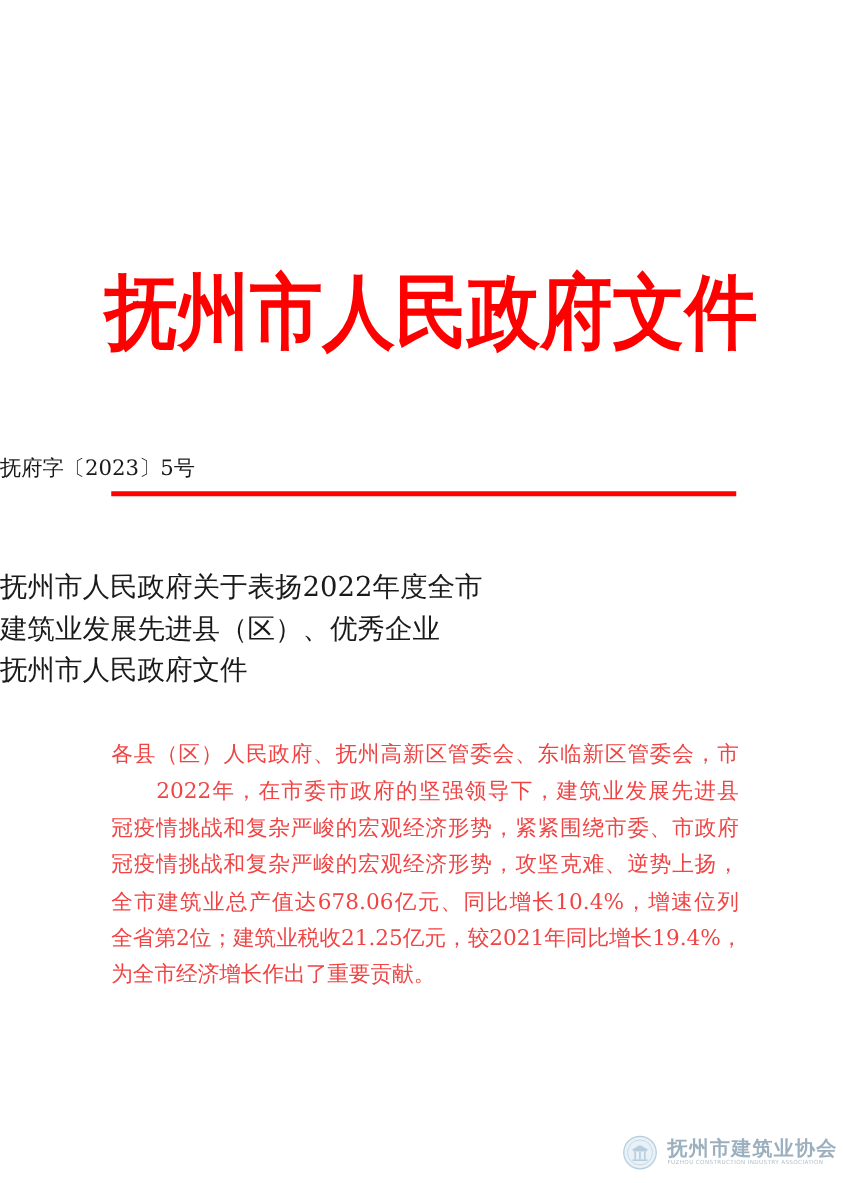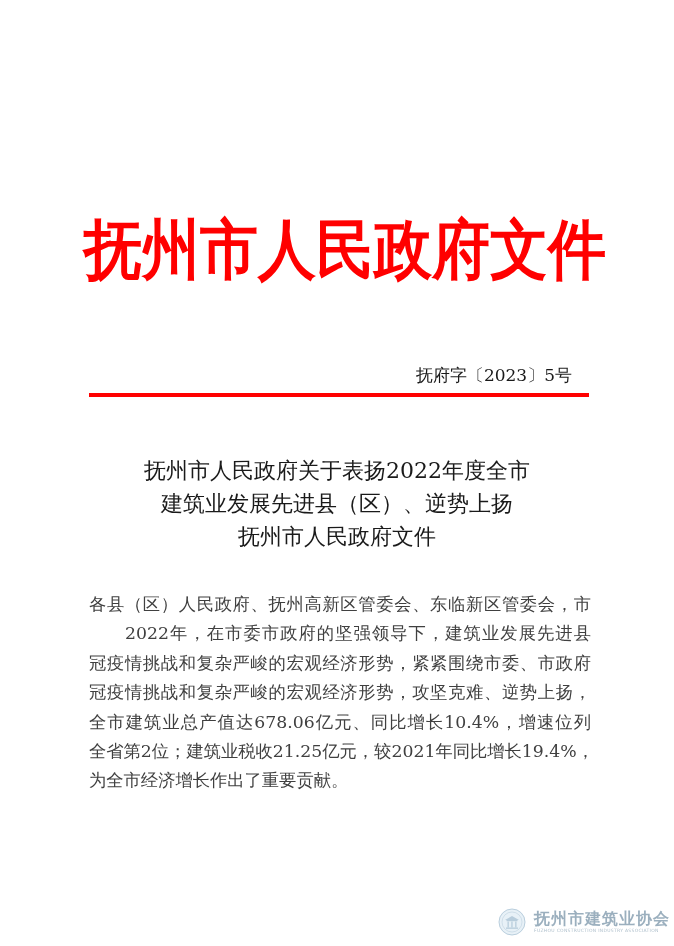--- a/index.html
+++ b/index.html
@@ -37,57 +37,56 @@
       letter-spacing: 0px;
       white-space: nowrap;
       transform: scaleY(1.12);
       transform-origin: center;
     }
     .doc-number {
       position: absolute;
       left: 0;
       width: 552px;
       top: 364px;
-      text-align: right;
+      text-align: left;
       font-size: 17px;
       line-height: 22px;
       color: #1a1a1a;
       white-space: nowrap;
-      padding-left: 20px;
     }
     .red-rule {
       position: absolute;
       left: 89px;
       top: 393px;
       width: 500px;
       height: 4px;
       background: #ff0000;
     }
     .doc-title {
       position: absolute;
       left: 0;
       width: 674px;
       top: 454px;
-      text-align: center;
+      text-align: left;
       font-size: 22px;
       line-height: 33px;
       color: #1a1a1a;
     }
     .doc-title .line {
       display: block;
       white-space: nowrap;
     }
     .doc-body {
       position: absolute;
       left: 89px;
       top: 590px;
       width: 502px;
       font-size: 17.3px;
       line-height: 29.4px;
-      color: #404040;
+      color: #ef4444;
     }
     .doc-body .line {
       display: block;
       white-space: nowrap;
       text-align: justify;
       text-align-last: justify;
     }
     .doc-body .line.last {
       text-align-last: left;
     }
@@ -137,21 +136,21 @@
 <div class="page">
 
   <div class="doc-header">抚州市人民政府文件</div>
 
   <div class="doc-number">抚府字〔2023〕5号</div>
 
   <div class="red-rule"></div>
 
   <div class="doc-title">
     <span class="line">抚州市人民政府关于表扬2022年度全市</span>
-    <span class="line">建筑业发展先进县（区）、逆势上扬</span>
+    <span class="line">建筑业发展先进县（区）、优秀企业</span>
     <span class="line">抚州市人民政府文件</span>
   </div>
 
   <div class="doc-body">
     <span class="line">各县（区）人民政府、抚州高新区管委会、东临新区管委会，市</span>
     <span class="line indent">2022年，在市委市政府的坚强领导下，建筑业发展先进县</span>
     <span class="line">冠疫情挑战和复杂严峻的宏观经济形势，紧紧围绕市委、市政府</span>
     <span class="line">冠疫情挑战和复杂严峻的宏观经济形势，攻坚克难、逆势上扬，</span>
     <span class="line">全市建筑业总产值达678.06亿元、同比增长10.4%，增速位列</span>
     <span class="line">全省第2位；建筑业税收21.25亿元，较2021年同比增长19.4%，</span>

